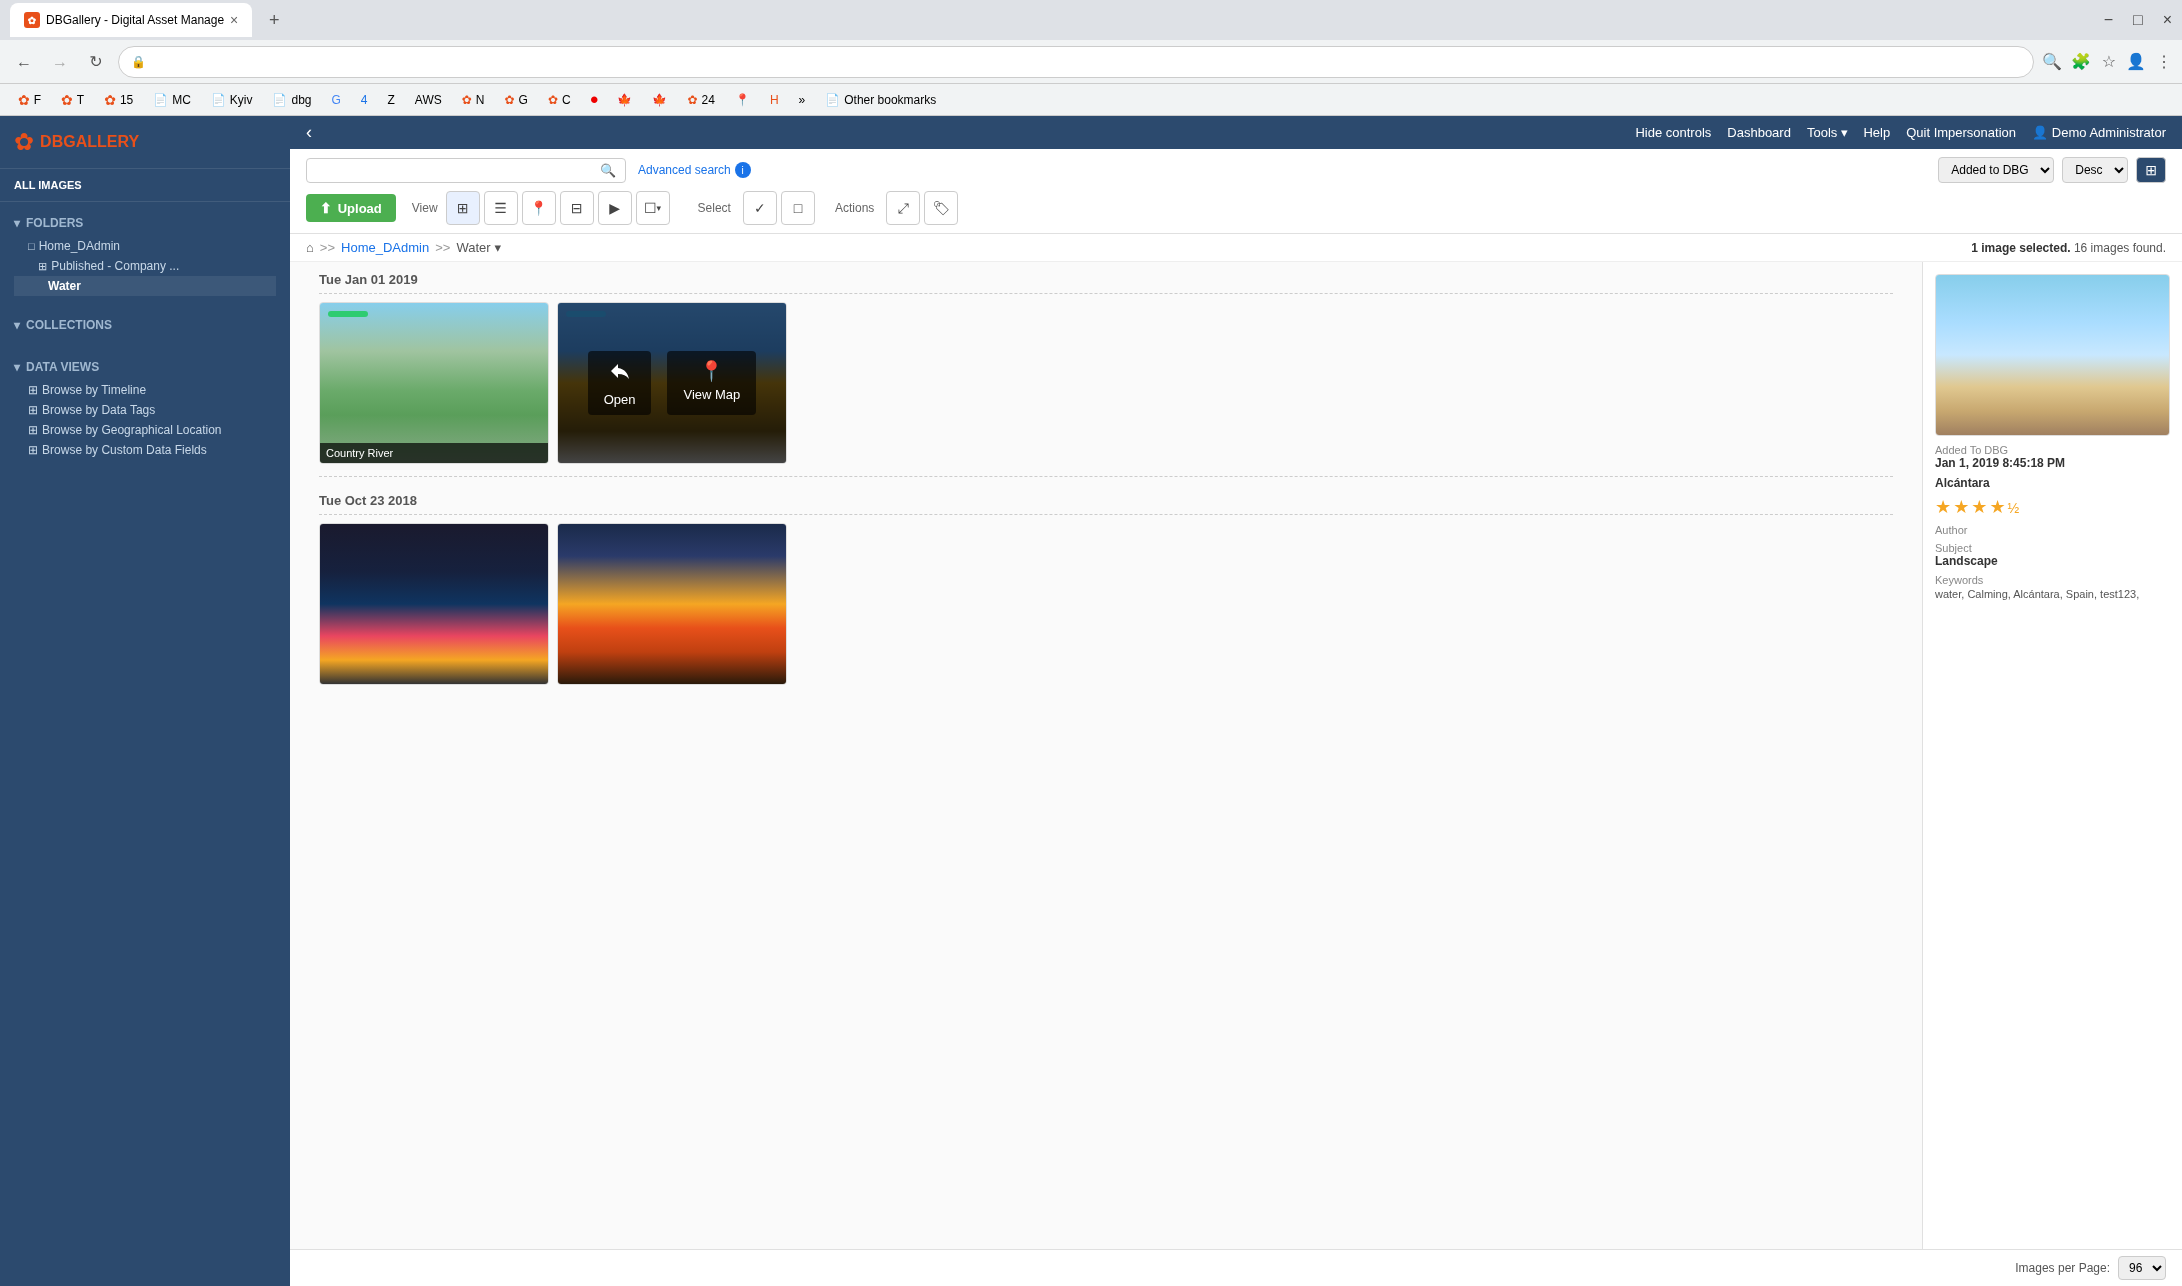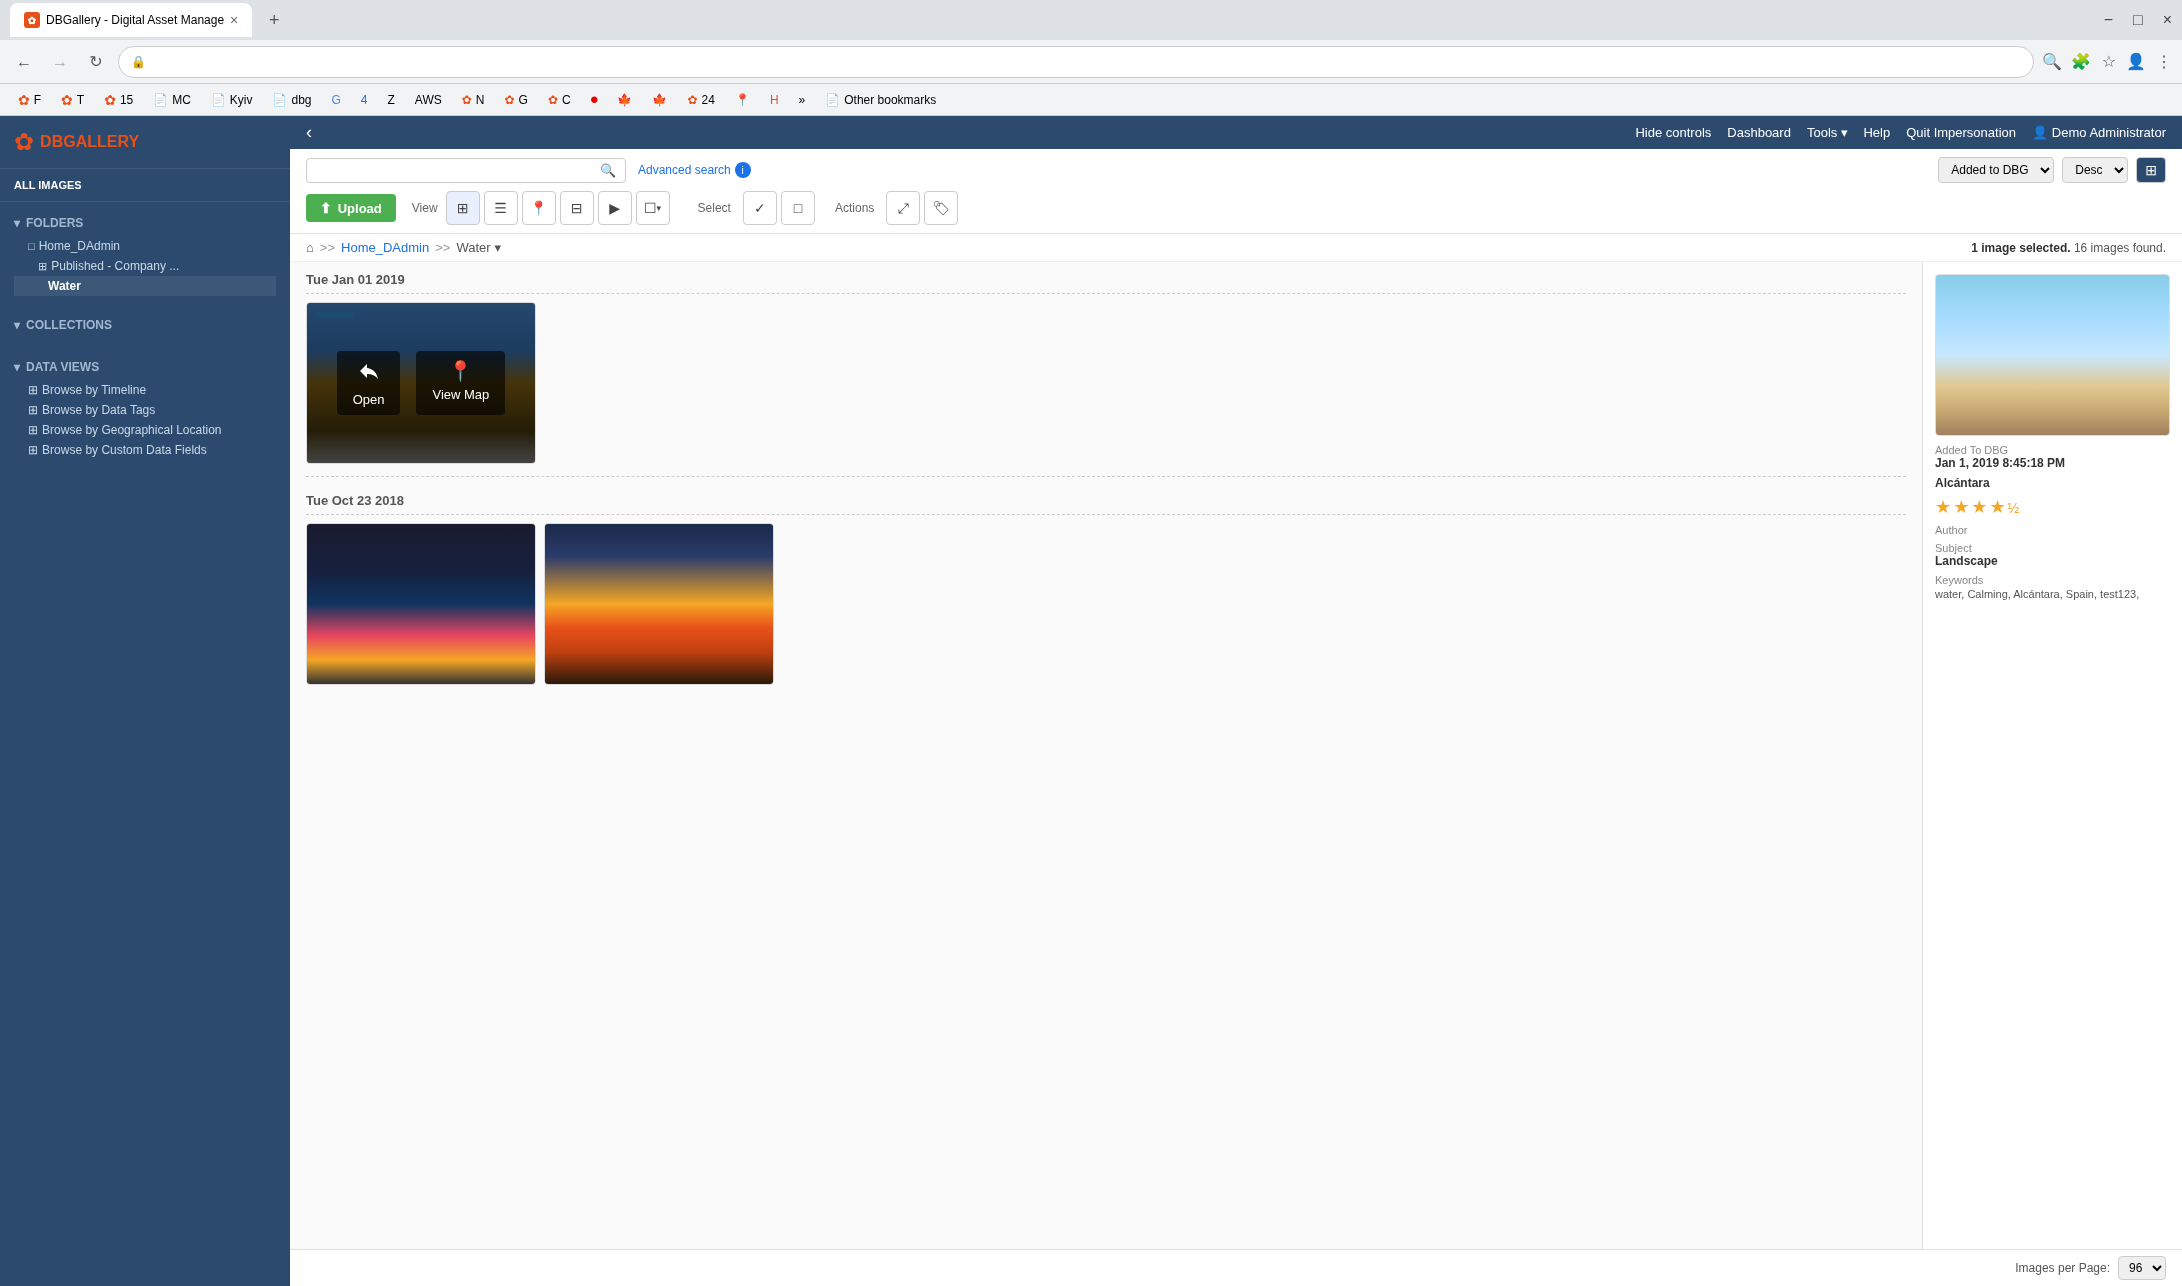--- a/index.html
+++ b/index.html
@@ -73,21 +73,21 @@
     .breadcrumb-row { display: flex; align-items: center; justify-content: space-between; padding: 6px 16px; border-bottom: 1px solid #eee; background: #fff; }
     .breadcrumb { display: flex; align-items: center; gap: 6px; font-size: 13px; }
     .breadcrumb span { color: #555; }
     .breadcrumb .sep { color: #999; }
     .breadcrumb .bc-link { color: #1a73e8; cursor: pointer; }
     .breadcrumb .bc-current { display: flex; align-items: center; gap: 4px; color: #333; cursor: pointer; }
     .image-count { font-size: 12px; color: #555; }
     .image-count strong { color: #333; }
 
     
-    .gallery-area { flex: 1; overflow-y: auto; padding: 0 16px 16px; background: #fafafa; }
+    .gallery-area { flex: 1; overflow-y: auto; padding: 0 29px 16px; background: #fafafa; }
     .date-section { padding: 10px 0 6px; }
     .date-label { font-size: 13px; color: #555; font-weight: bold; padding-bottom: 6px; border-bottom: 1px dashed #ccc; margin-bottom: 8px; }
     .image-grid { display: flex; gap: 8px; flex-wrap: wrap; }
     .image-card { width: 230px; border: 1px solid #ddd; border-radius: 4px; overflow: hidden; background: #fff; position: relative; cursor: pointer; }
     .image-card.selected { border: 2px solid #1a73e8; }
     .image-caption { padding: 4px 6px; font-size: 11px; color: #333; background: rgba(0,0,0,0.7); position: absolute; bottom: 0; left: 0; right: 0; color: #fff; }
     .color-tag { position: absolute; top: 8px; left: 8px; width: 40px; height: 6px; border-radius: 3px; }
     .color-tag.green { background: #2ecc71; }
     .color-tag.blue { background: #3498db; }
 
@@ -383,20 +383,25 @@
 
     <div style="display:flex;flex:1;overflow:hidden;">
 
       <div class="gallery-area">
 
         <div class="date-section">
           <div class="date-label">Tue Jan 01 2019</div>
           <div class="image-grid">
 
 
+            <div class="image-card">
+              <div class="img-sim img-country-river"></div>
+              <div class="color-tag green"></div>
+              <div class="image-caption">Country River</div>
+            </div>
 
             <div class="image-card" style="position:relative;">
               <div class="img-sim img-bridge"></div>
               <div class="color-tag blue"></div>
 
               <div class="image-overlay">
                 <div class="overlay-buttons">
                   <button class="overlay-btn">
                     <span class="btn-icon">
                       <svg width="24" height="24" viewBox="0 0 24 24" fill="white">

